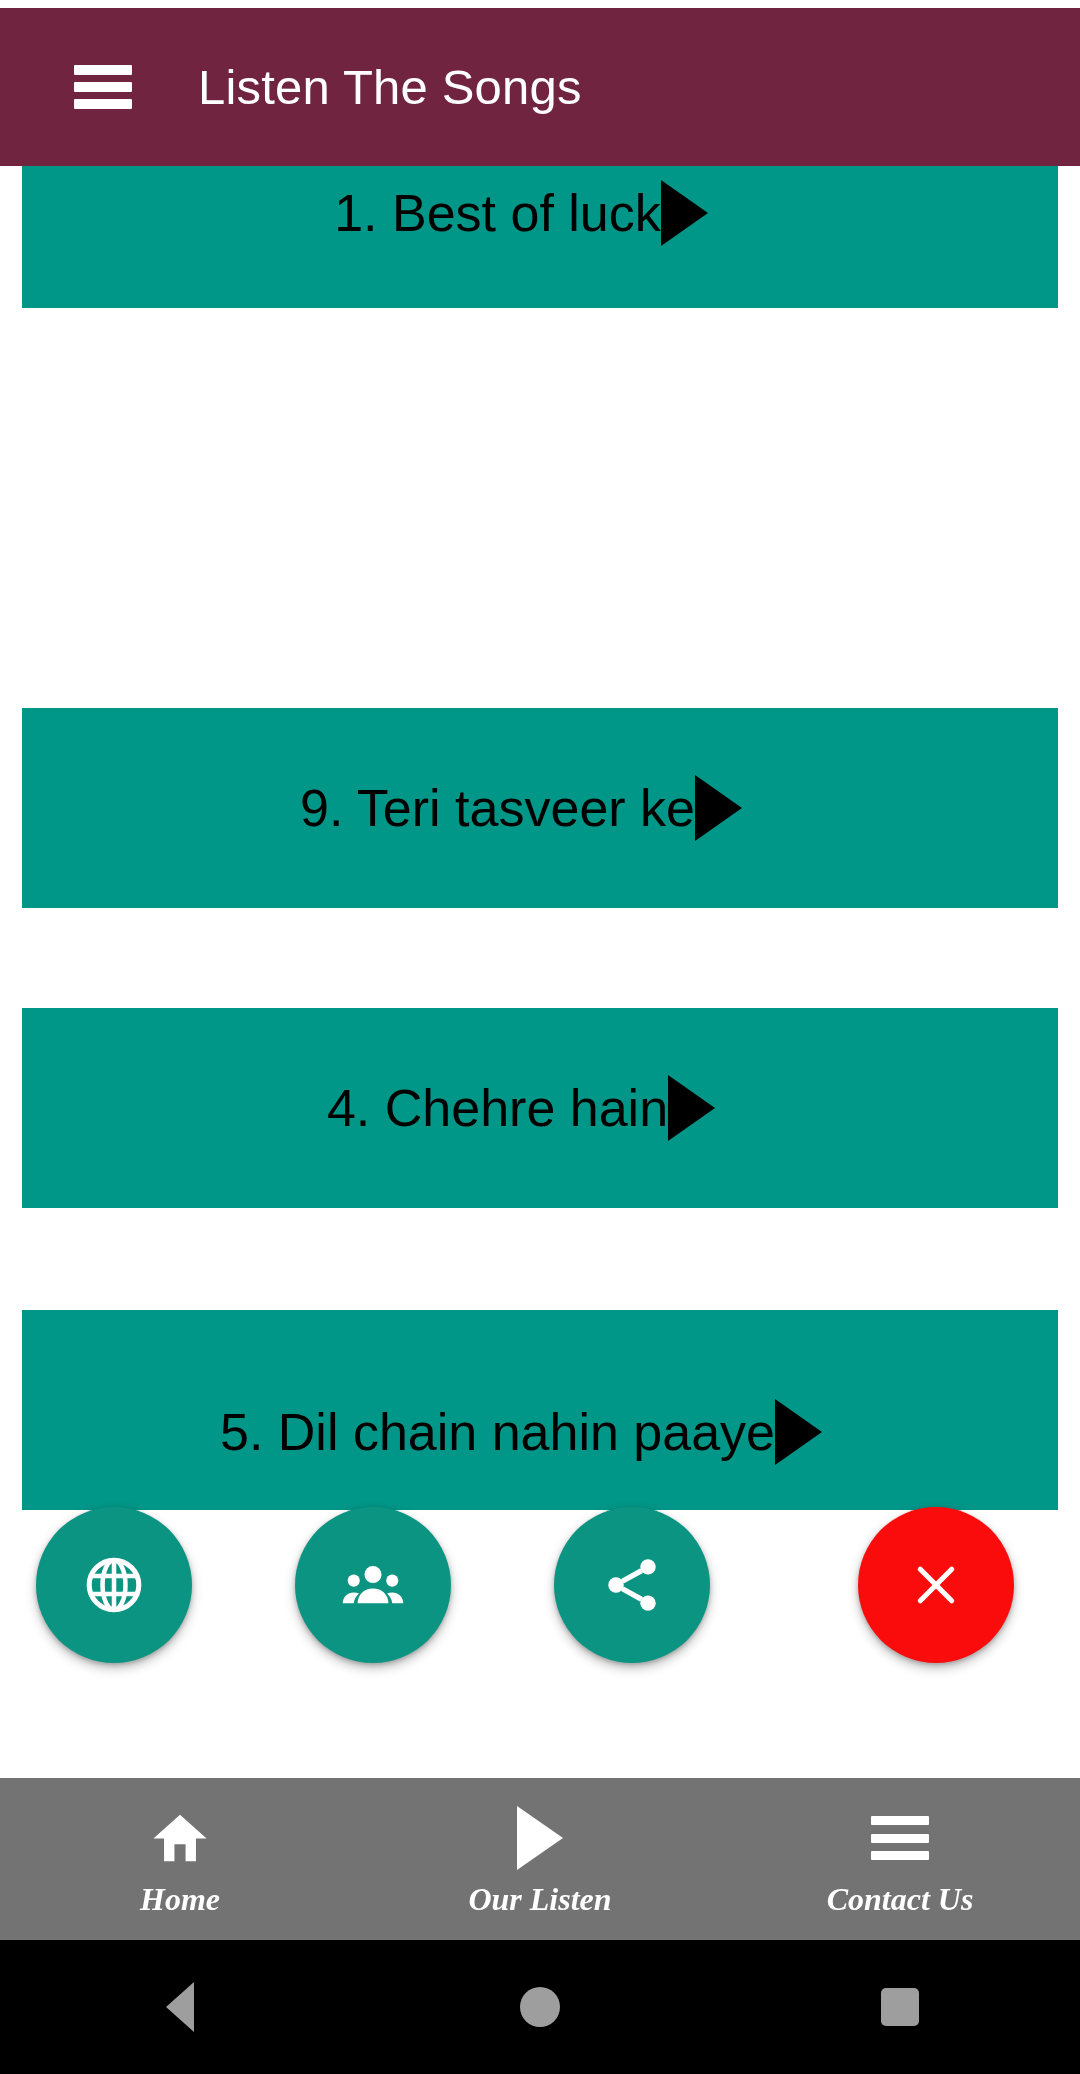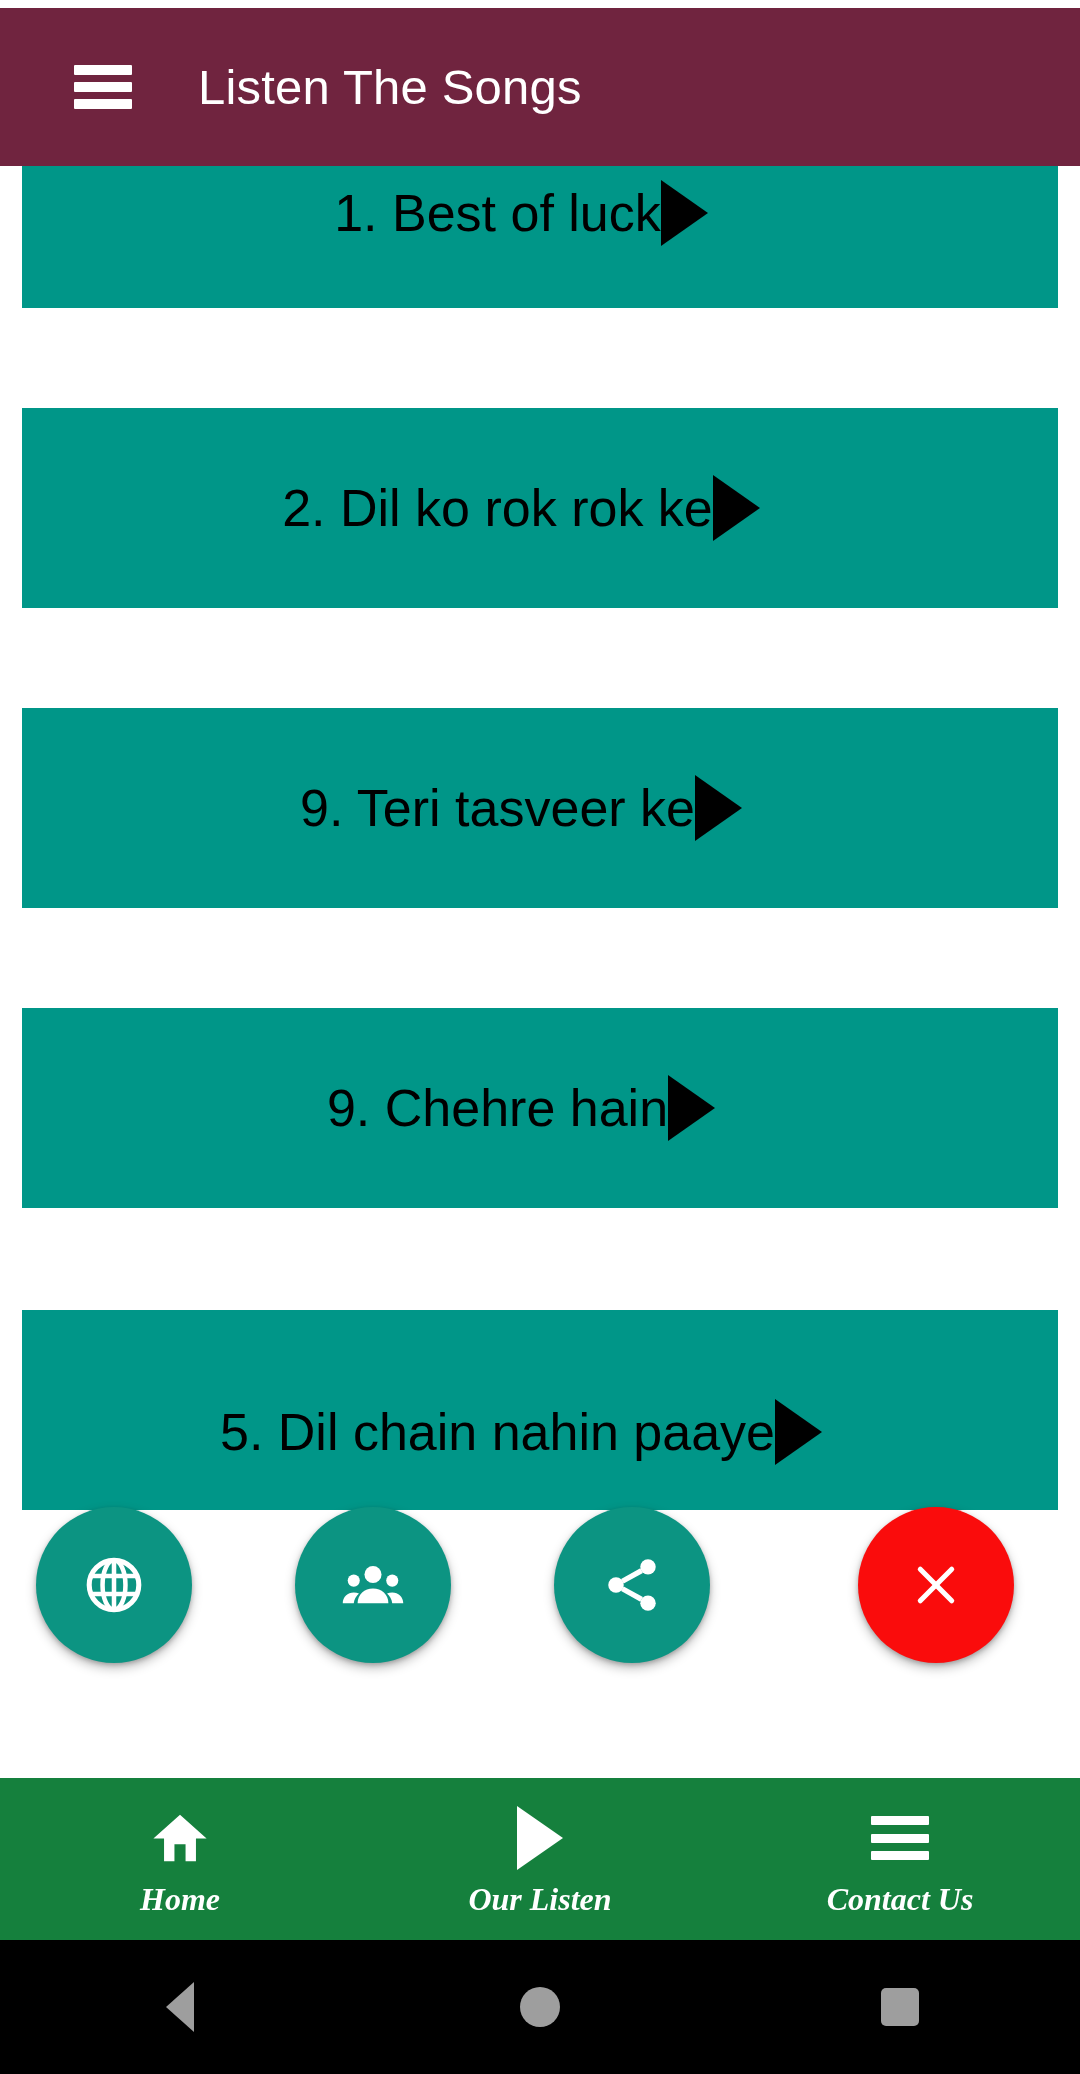--- a/index.html
+++ b/index.html
@@ -120,21 +120,21 @@
   .fab.danger { background: #FA0C0C; }
   .fab svg { display: block; }
 
   
   #bottom-nav {
     position: absolute;
     left: 0;
     top: 1778px;
     width: 1080px;
     height: 162px;
-    background: #15803d;
+    background: #737373;
     display: flex;
     z-index: 25;
   }
   .nav-item {
     flex: 1 1 25%;
     display: flex;
     flex-direction: column;
     align-items: center;
     justify-content: center;
     cursor: pointer;
@@ -227,32 +227,28 @@
     <div id="appbar-title">Listen The Songs</div>
   </div>
 
   <div id="song-list">
 
     <div class="song-card" style="top:-40px;height:190px;">
       <div class="song-title">1. Best of luck</div>
       <div class="play-tri"></div>
     </div>
 
-    <div class="song-card" style="top:250px;height:200px;">
-      <div class="song-title">2. Dil ko rok rok ke</div>
-      <div class="play-tri"></div>
-    </div>
 
     <div class="song-card" style="top:550px;height:200px;">
       <div class="song-title">9. Teri tasveer ke</div>
       <div class="play-tri"></div>
     </div>
 
     <div class="song-card" style="top:850px;height:200px;">
-      <div class="song-title">9. Chehre hain</div>
+      <div class="song-title">4. Chehre hain</div>
       <div class="play-tri"></div>
     </div>
 
     <div class="song-card" style="top:1152px;height:244px;">
       <div class="song-title">5. Dil chain nahin paaye</div>
       <div class="play-tri"></div>
     </div>
 
   </div>
 

